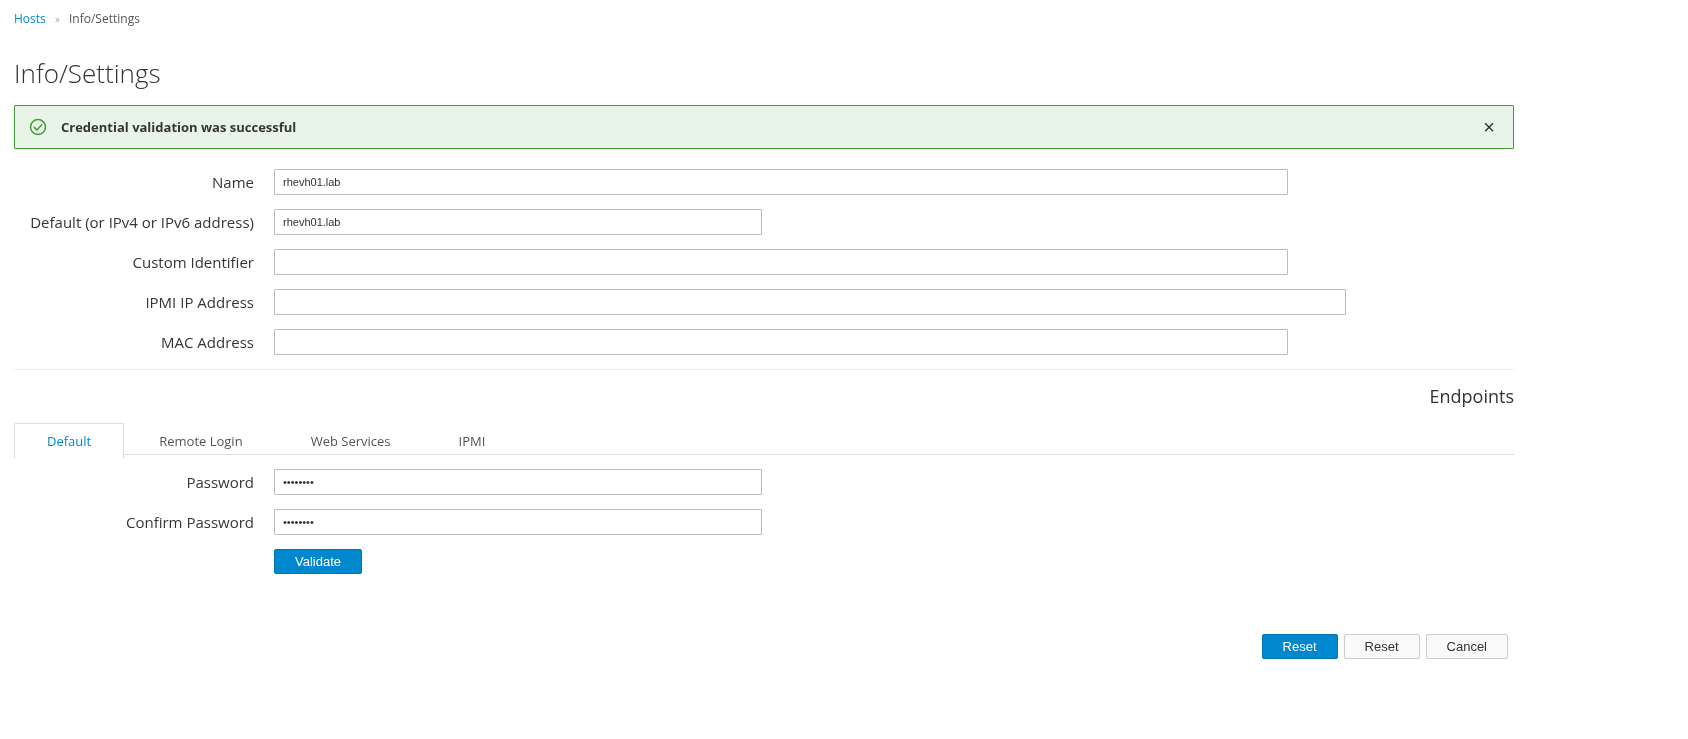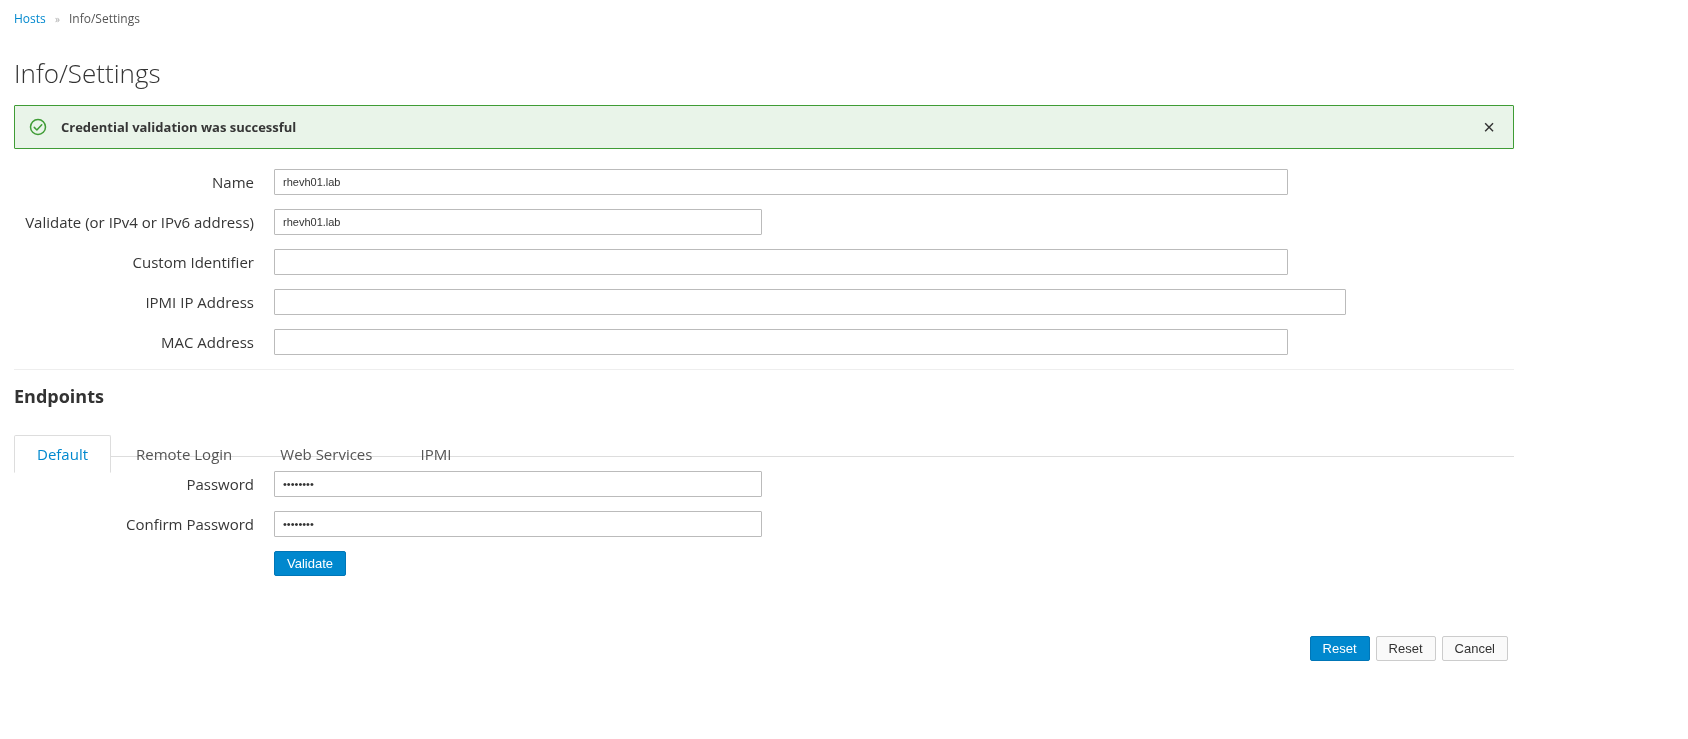--- a/index.html
+++ b/index.html
@@ -90,53 +90,54 @@
   }
   .w-wide { width: 1014px; }
   .w-wider { width: 1072px; }
   .w-med  { width: 488px; }
   hr.sep {
     border: none;
     border-top: 1px solid #eee;
     margin: 14px 0 14px 0;
   }
   h2.section-title {
-    font-weight: 700;
+    font-weight: 400;
     font-size: 18px;
     color: #333;
     margin: 8px 0 10px 0;
+    text-align: right;
   }
   .tabs {
     border-bottom: 1px solid #ddd;
     display: flex;
     gap: 0;
   }
   .tab {
-    padding: 8px 22px;
-    font-size: 15px;
+    padding: 8px 32px;
+    font-size: 13px;
     color: #555;
     cursor: pointer;
     border: 1px solid transparent;
     border-bottom: none;
     position: relative;
-    top: 17px;
+    top: 5px;
     background: transparent;
   }
   .tab.active {
     color: #0088ce;
     border-color: #ddd;
     border-bottom: 1px solid #fff;
     background: #fff;
     border-radius: 2px 2px 0 0;
   }
   .tab + .tab { margin-left: 2px; }
   .endpoints-form { padding-top: 14px; }
   .btn {
     display: inline-block;
-    padding: 4px 12px;
+    padding: 4px 20px;
     font-size: 13px;
     border-radius: 2px;
     cursor: pointer;
     border: 1px solid transparent;
   }
   .btn-primary {
     background: #0088ce;
     border-color: #0076b7;
     color: #fff;
   }
@@ -185,21 +186,21 @@
   </div>
 
   <div class="form-area">
     <div class="form-row">
       <label>Name</label>
       <div class="control">
         <input type="text" class="w-wide" value="rhevh01.lab" style="">
       </div>
     </div>
     <div class="form-row">
-      <label>Validate (or IPv4 or IPv6 address)</label>
+      <label>Default (or IPv4 or IPv6 address)</label>
       <div class="control">
         <input type="text" class="w-med" value="rhevh01.lab" style="">
       </div>
     </div>
     <div class="form-row">
       <label>Custom Identifier</label>
       <div class="control">
         <input type="text" class="w-wide" value="" style="">
       </div>
     </div>

